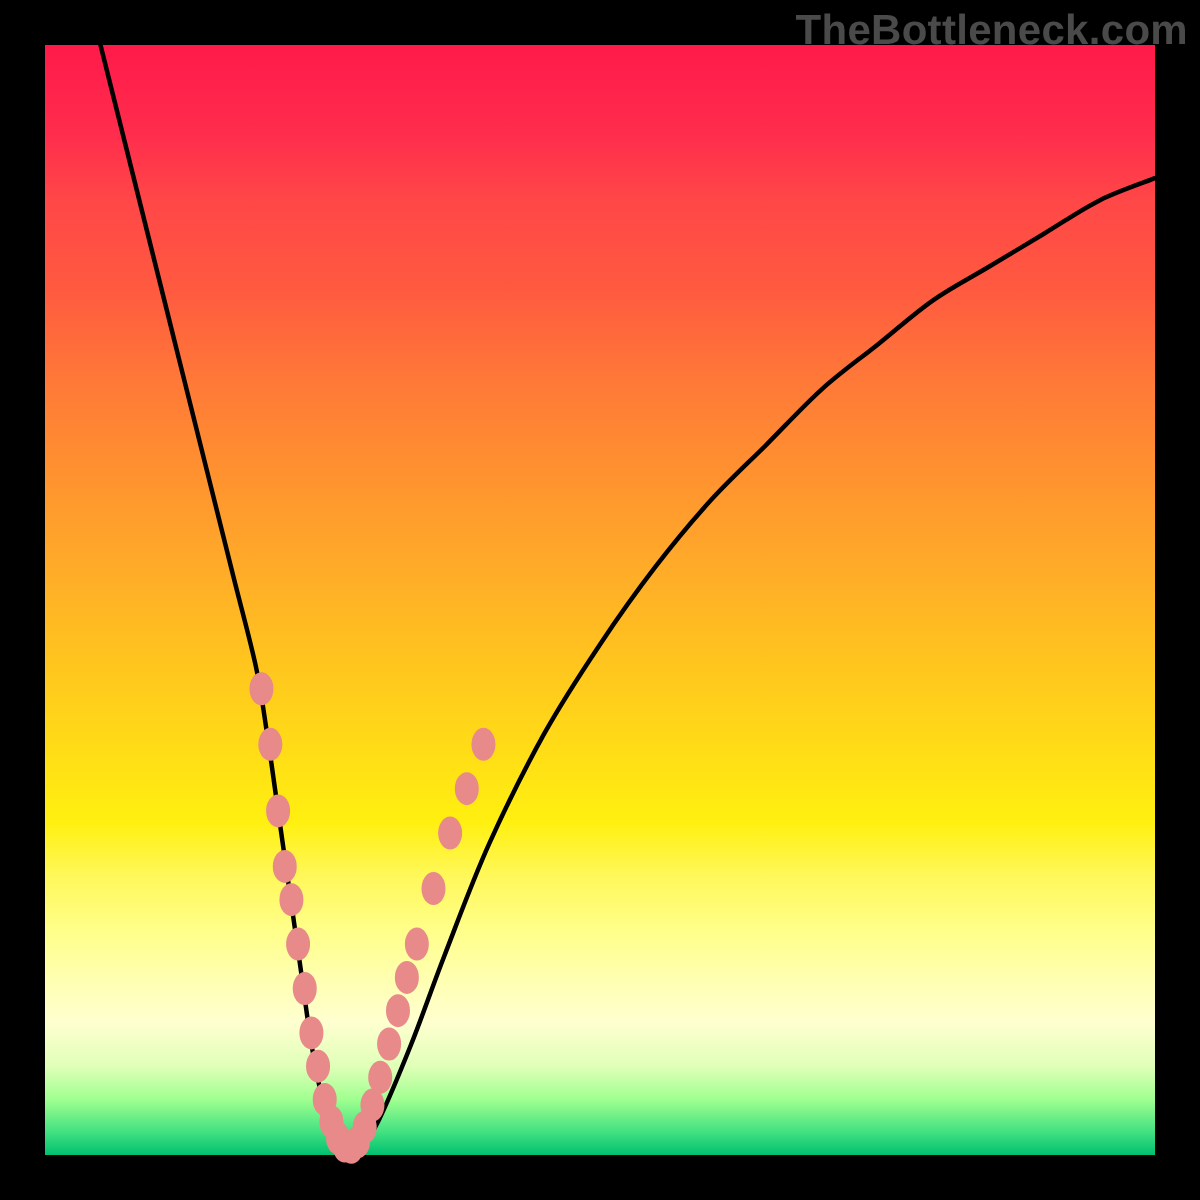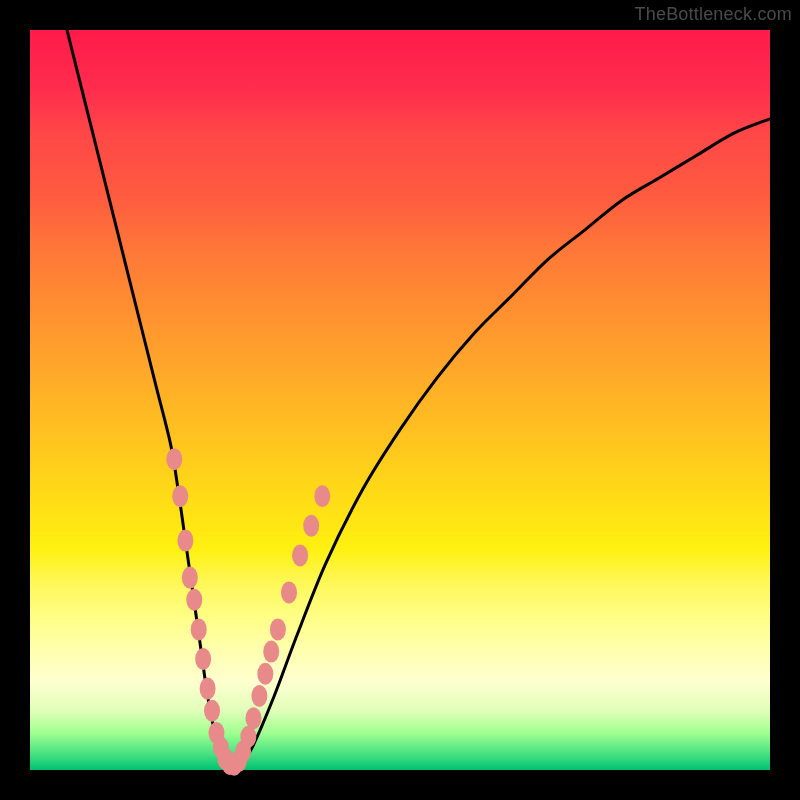--- a/index.html
+++ b/index.html
@@ -34,22 +34,22 @@
       #e0ffb8 92%,
       #a0ff90 95%,
       #40e080 98%,
       #00c070 100%);
   }
   .watermark {
     position: absolute;
     top: 4px;
     right: 8px;
     font-family: Arial, Helvetica, sans-serif;
-    font-size: 18px;
-    font-weight: 400;
+    font-size: 28px;
+    font-weight: 700;
     color: #4a4a4a;
     letter-spacing: 0.2px;
   }
   .curve-svg {
     position: absolute;
     left: 0;
     top: 0;
     width: 800px;
     height: 800px;
     pointer-events: none;

